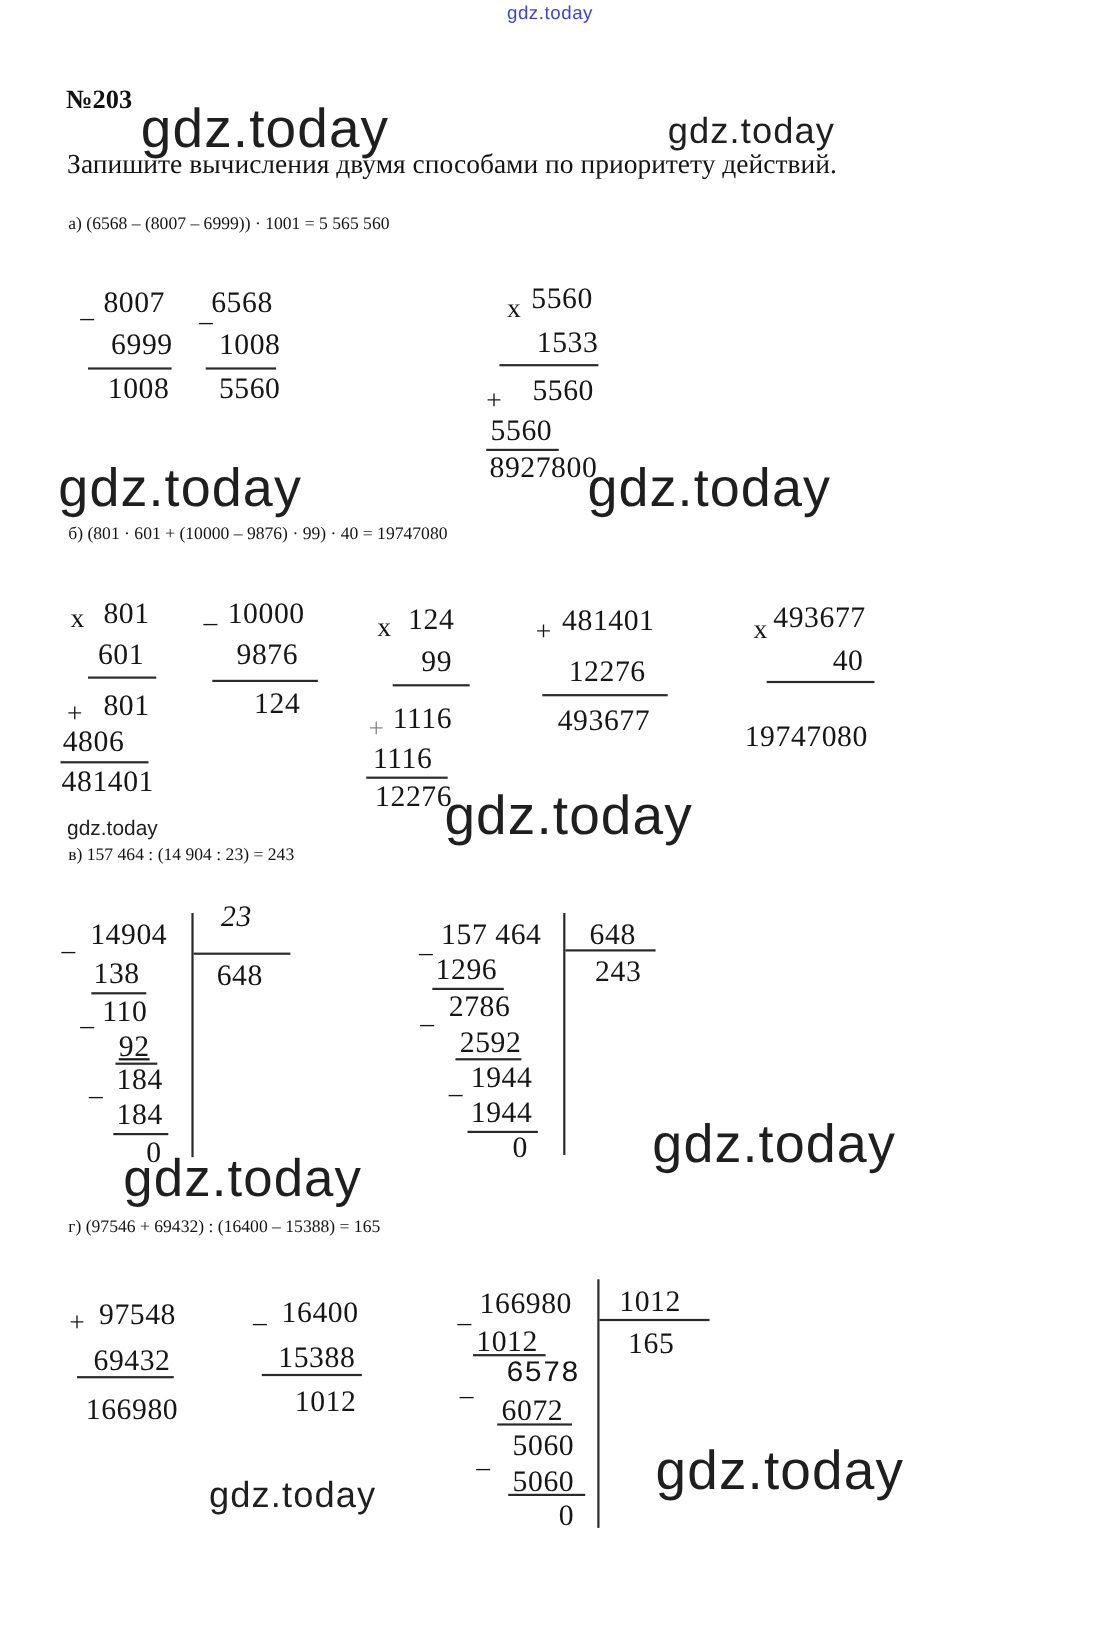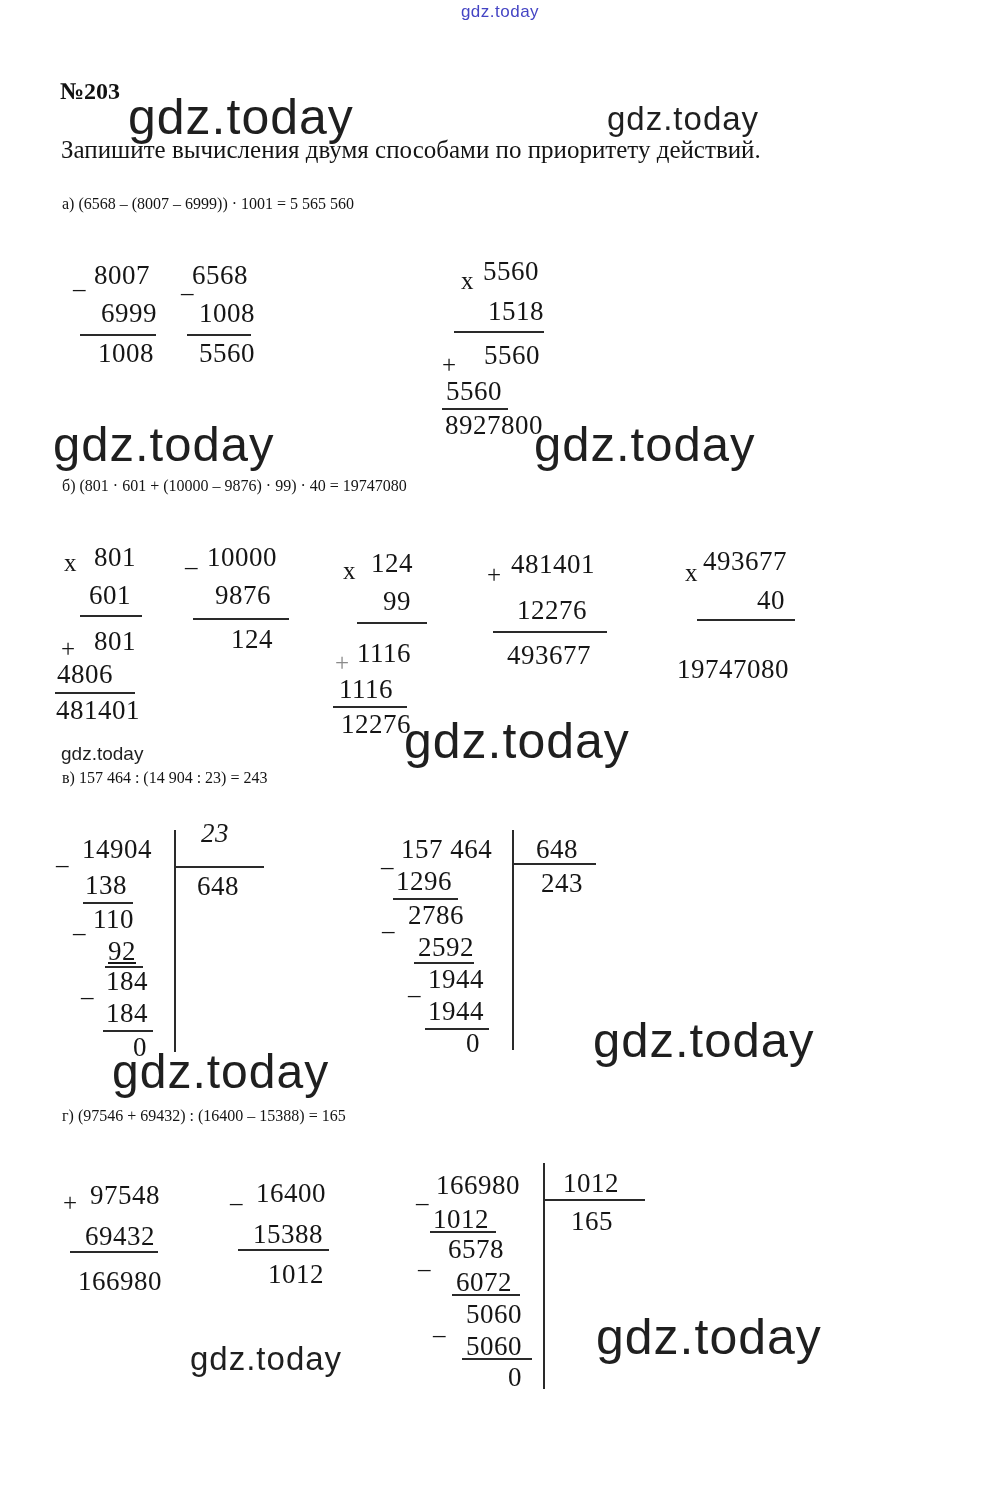--- a/index.html
+++ b/index.html
@@ -50,21 +50,21 @@
     <div class="m" style="left:98px;top:340px;">1008</div>
 
     <div class="m op" style="left:181px;top:280px;">–</div>
     <div class="m" style="left:192px;top:262px;">6568</div>
     <div class="m" style="left:199px;top:300px;">1008</div>
     <div class="ln" style="left:187px;top:334px;width:64px;"></div>
     <div class="m" style="left:199px;top:340px;">5560</div>
 
     <div class="m op" style="left:461px;top:268px;">x</div>
     <div class="m" style="left:483px;top:258px;">5560</div>
-    <div class="m" style="left:488px;top:298px;">1518</div>
+    <div class="m" style="left:488px;top:298px;">1533</div>
     <div class="ln" style="left:454px;top:331px;width:90px;"></div>
     <div class="m op" style="left:442px;top:352px;">+</div>
     <div class="m" style="left:484px;top:342px;">5560</div>
     <div class="m" style="left:446px;top:378px;">5560</div>
     <div class="ln" style="left:442px;top:408px;width:66px;"></div>
     <div class="m" style="left:445px;top:412px;">8927800</div>
   </section>
 
   <section>
     <div class="eq" style="left:62px;top:476px;">б) (801 · 601 + (10000 – 9876) · 99) · 40 = 19747080</div>
@@ -165,21 +165,21 @@
 
     <div class="m op" style="left:416px;top:1190px;">–</div>
     <div class="m" style="left:436px;top:1172px;">166980</div>
     <div class="vln" style="left:543px;top:1163px;height:226px;"></div>
     <div class="m" style="left:563px;top:1170px;">1012</div>
     <div class="ln" style="left:545px;top:1199px;width:100px;"></div>
     <div class="m" style="left:571px;top:1208px;">165</div>
     <div class="m" style="left:433px;top:1206px;">1012</div>
     <div class="ln" style="left:430px;top:1231px;width:66px;"></div>
     <div class="m op" style="left:418px;top:1256px;">–</div>
-    <div class="m" style="left:448px;top:1236px;">6578</div>
+    <div class="m" style="left:460px;top:1236px;font-family:Liberation Mono, monospace;">6578</div>
     <div class="m" style="left:456px;top:1269px;">6072</div>
     <div class="ln" style="left:452px;top:1294px;width:68px;"></div>
     <div class="m op" style="left:433px;top:1322px;">–</div>
     <div class="m" style="left:466px;top:1301px;">5060</div>
     <div class="m" style="left:466px;top:1333px;">5060</div>
     <div class="ln" style="left:462px;top:1358px;width:70px;"></div>
     <div class="m" style="left:508px;top:1364px;">0</div>
   </section>
 
 </div>

